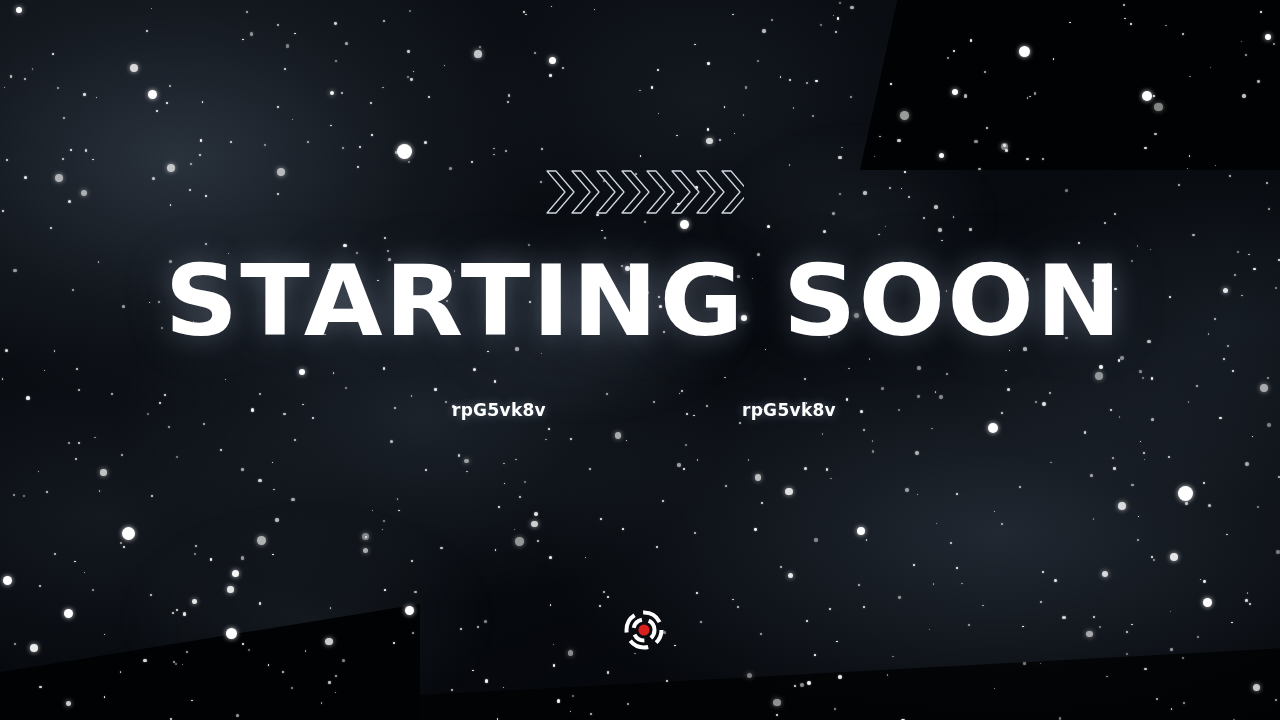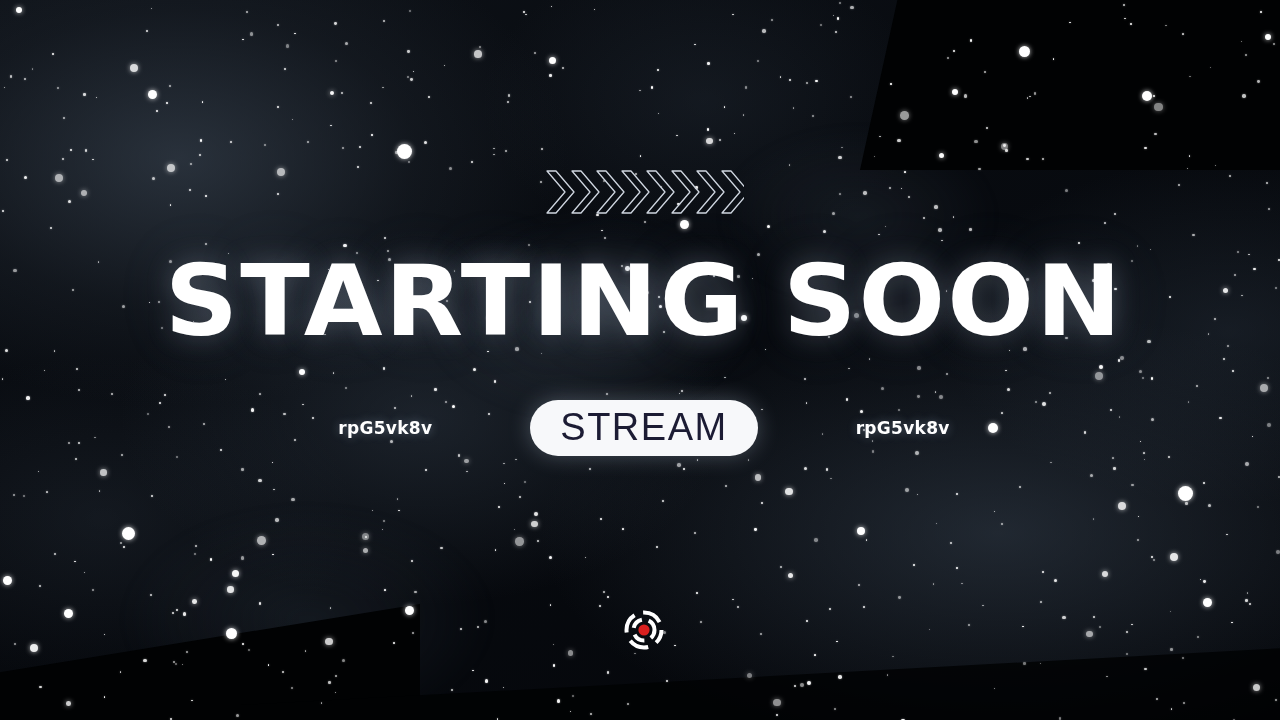--- a/index.html
+++ b/index.html
@@ -791,21 +791,20 @@
             <path d="M153,3 L171,24 L153,45 L144,45 L162,24 L144,3 Z" stroke="#cfd6e0"></path>
             <path d="M178,3 L196,24 L178,45 L169,45 L187,24 L169,3 Z" stroke="#cfd6e0"></path>
           </g>
       </svg>
     </div>
 
     <div class="title">STARTING SOON</div>
 
     <div class="midrow">
       <div class="side-label">rpG5vk8v</div>
-      <div class="badge">STREAM</div>
       <div class="side-label">rpG5vk8v</div>
     </div>
 
     <div class="logo">
       <svg width="44" height="44" viewBox="0 0 44 44">
         <g fill="none" stroke="#ffffff" stroke-width="4">
           <circle cx="22" cy="22" r="17.5" stroke-dasharray="20 9" stroke-dashoffset="6"></circle>
           <circle cx="22" cy="22" r="10.5" stroke-dasharray="12 7" stroke-dashoffset="3"></circle>
         </g>
         <circle cx="22" cy="22" r="5.6" fill="#d9201f"></circle>

